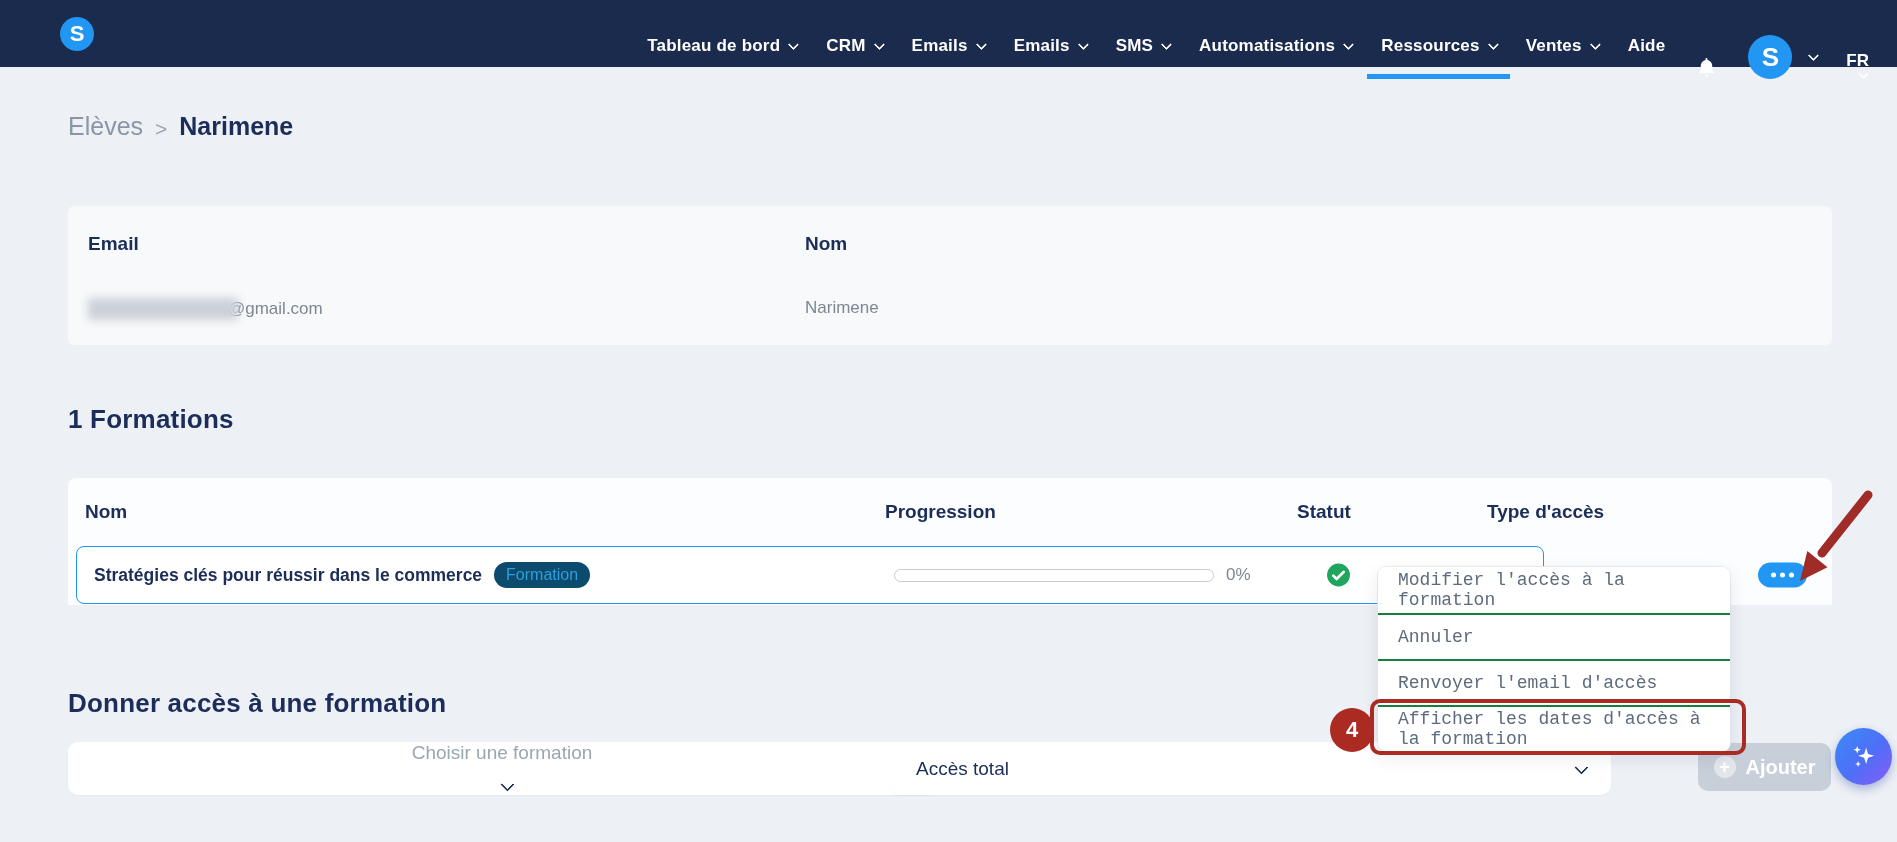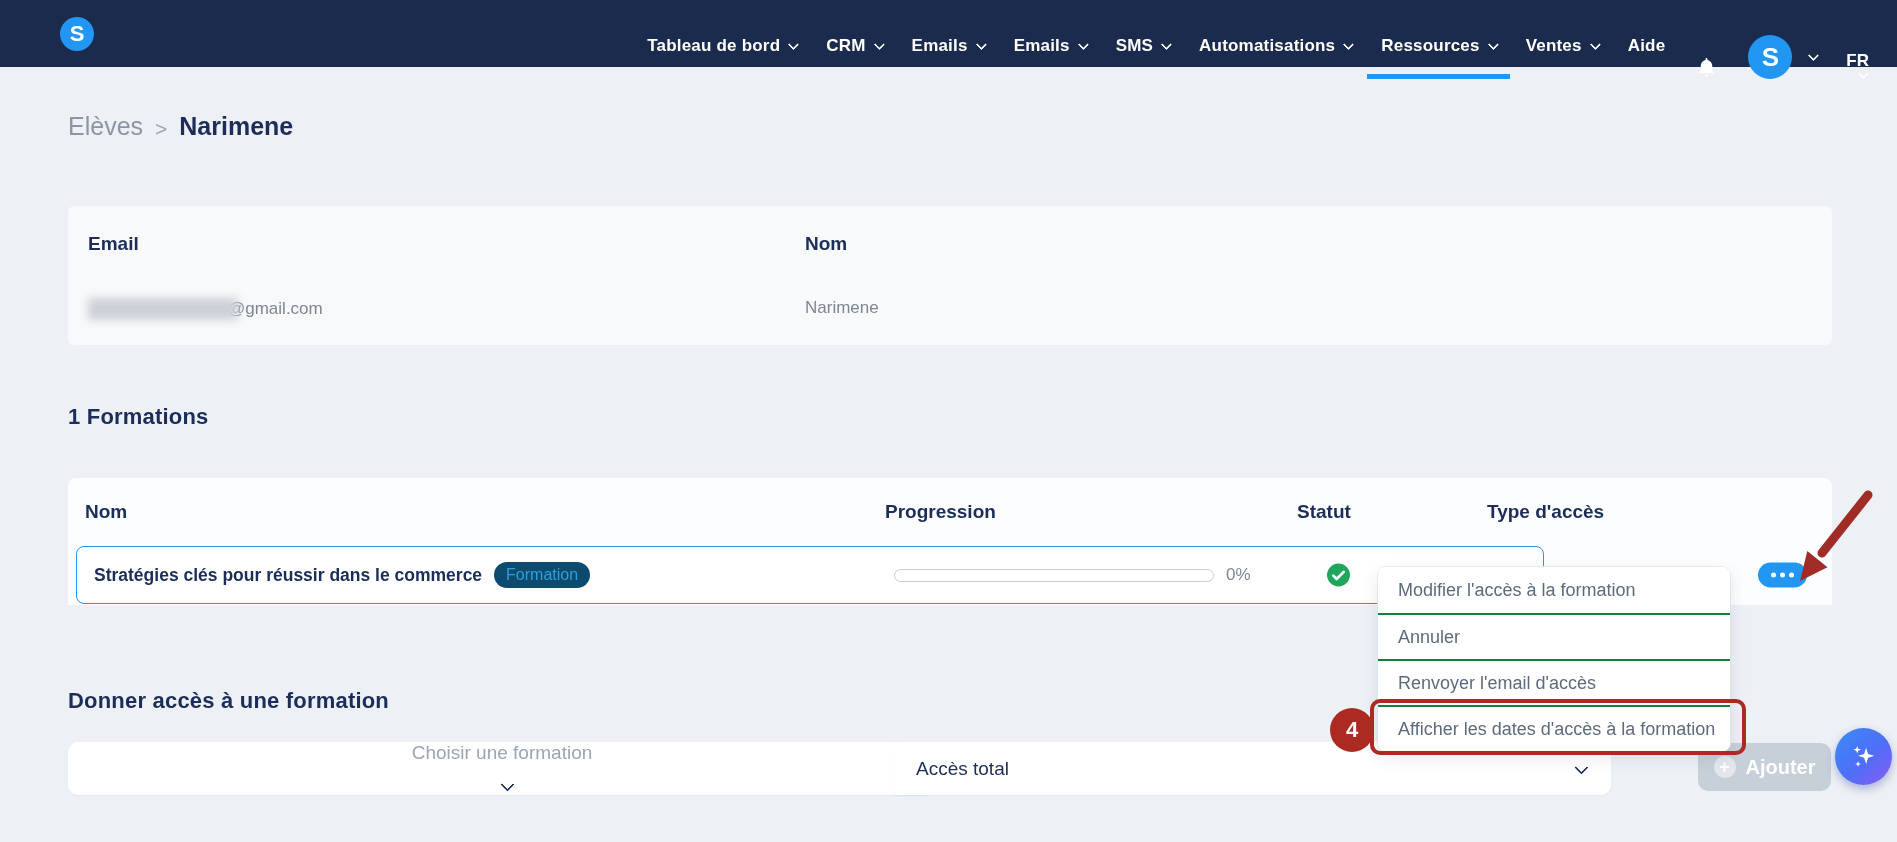--- a/index.html
+++ b/index.html
@@ -67,21 +67,21 @@
   .field-value { position:absolute; top:92px; font-size:17px; color:#7d8793; display:flex; align-items:center; }
   .col1 { left:20px; }
   .col2 { left:737px; }
   .blur-box {
     width:150px; height:22px; background:#ccd1d8; border-radius:3px;
     filter:blur(4px); margin-right:-10px; display:inline-block;
   }
 
   
   .section-title {
-    position:absolute; left:68px; font-size:22px; font-weight:bold; color:#1b2d58;
+    position:absolute; left:68px; font-size:26px; font-weight:bold; color:#1b2d58;
     letter-spacing:.2px;
   }
   .t-formations { top:404px; }
   .t-access { top:688px; }
 
   
   .table-wrap {
     position:absolute; left:68px; top:478px; width:1764px; height:127px;
     background:#fcfdfe; border-radius:8px 8px 0 0;
   }
@@ -119,21 +119,21 @@
 
   
   .ctx-menu {
     position:absolute; left:1378px; top:567px; width:352px;
     background:#fff; border-radius:8px;
     box-shadow:0 6px 18px rgba(20,40,80,.10), 0 0 0 1px #eceef2;
     z-index:50;
   }
   .ctx-item {
     height:46px; display:flex; align-items:center; padding-left:20px;
-    font-size:18px; color:#5d6b7c; cursor:pointer; background:#fff;
+    font-size:18px; color:#5d6b7c; cursor:pointer; background:#fff;font-family:Liberation Mono, monospace;
   }
   .ctx-item + .ctx-item { border-top:2px solid #15803d; }
   .ctx-item:first-child { border-radius:8px 8px 0 0; }
   .ctx-item:last-child { border-radius:0 0 8px 8px; }
 
   
   .red-rect {
     position:absolute; left:1370px; top:699px; width:376px; height:56px;
     border:4px solid #ab2b23; border-radius:10px; z-index:60; pointer-events:none;
   }

